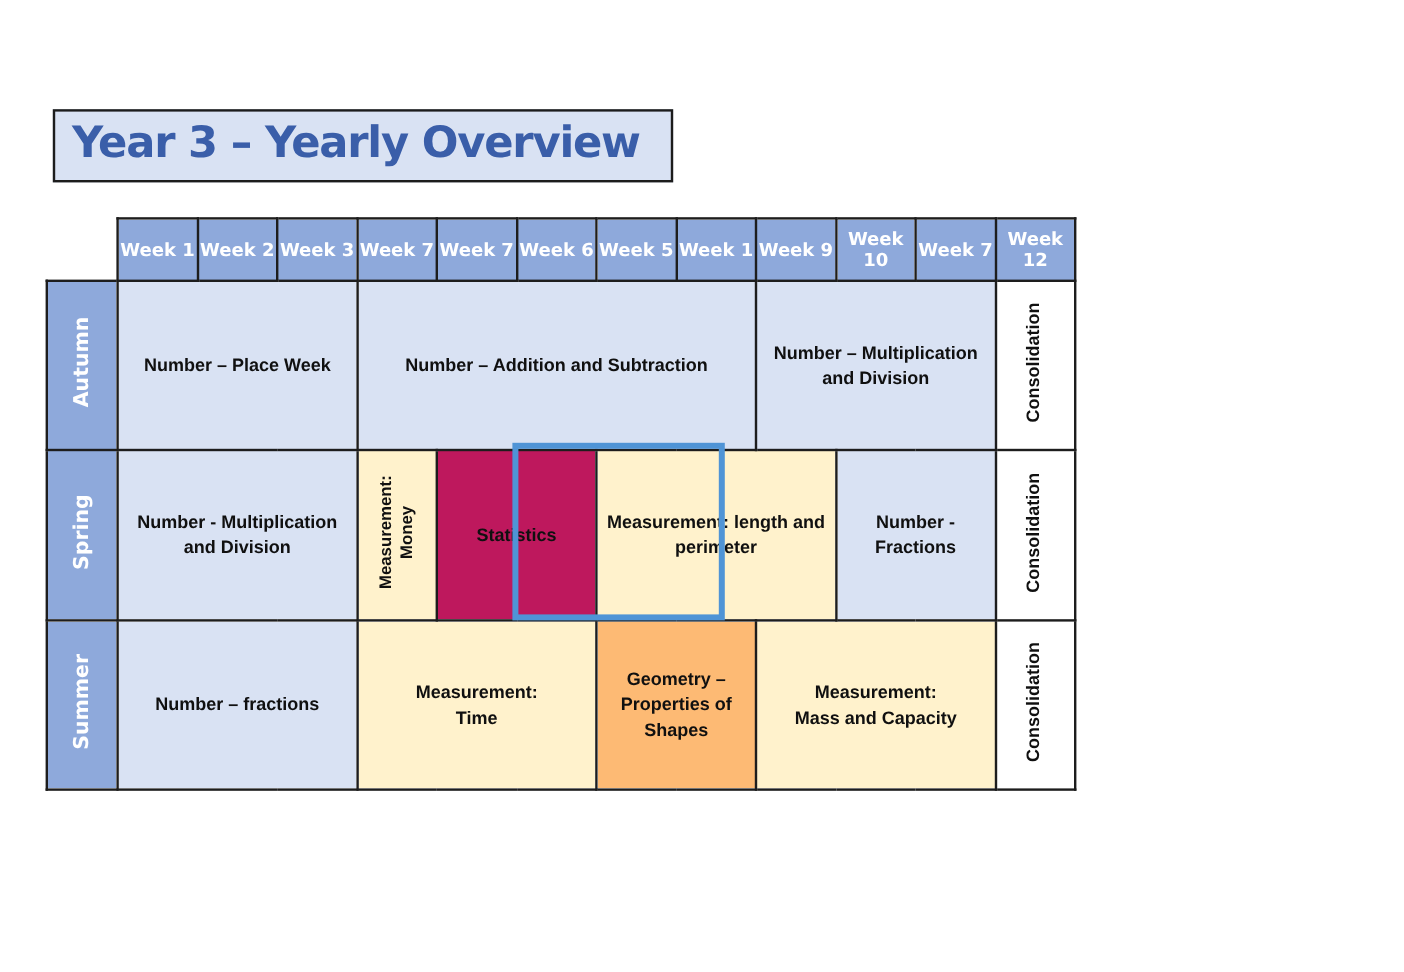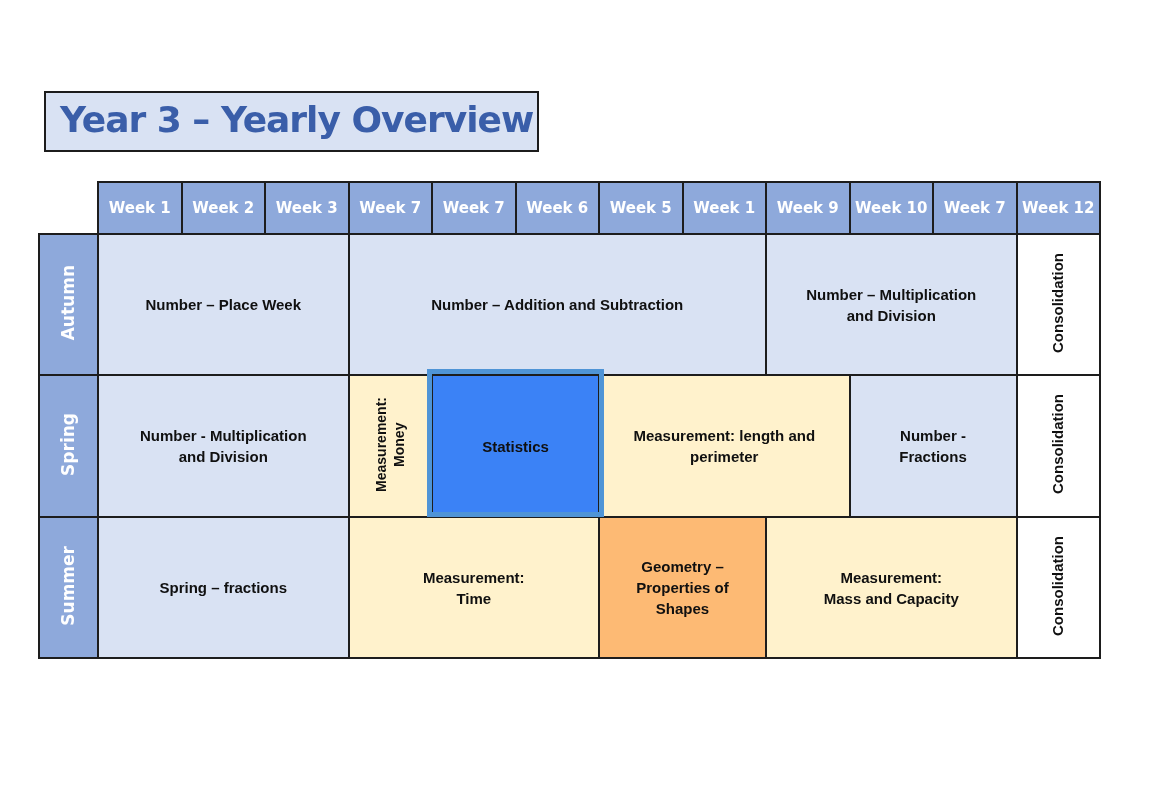--- a/index.html
+++ b/index.html
@@ -10,37 +10,37 @@
     overflow: hidden;
     font-family: "Liberation Sans", sans-serif;
   }
 
   
   .title-box {
     position: absolute;
     left: 44px; top: 91px;
     background: #D9E2F3;
     border: 2px solid #1c1c1c;
-    padding: 6px 4px 10px 14px;
+    padding: 6px 26px 10px 14px;
     display: inline-block;
   }
   .title-text {
     font-family: "DejaVu Sans", sans-serif;
     font-weight: bold;
     font-size: 36px;
     color: #3A5EA9;
     letter-spacing: -1px;
     white-space: nowrap;
   }
 
   
   table.overview {
     position: absolute;
     left: 38px; top: 181px;
-    width: 1063px;
+    width: 859px;
     border-collapse: collapse;
     table-layout: fixed;
   }
   .overview th, .overview td {
     border: 2px solid #1d1d1d;
     padding: 0;
     text-align: center;
     vertical-align: middle;
     overflow: hidden;
   }
@@ -77,21 +77,21 @@
     display: inline-block;
     writing-mode: vertical-rl;
     transform: rotate(180deg);
     line-height: 1.25;
   }
   .money-text { font-size: 14px; }
 
   .c-blue   { background: #D9E2F3; }
   .c-yellow { background: #FFF2CC; }
   .c-green  { background: #fdba74; }
-  .c-pink   { background: #3b82f6; }
+  .c-pink   { background: #be185d; }
   .c-white  { background: #ffffff; }
 
   
   .selection-rect {
     position: absolute;
     left: 427px; top: 369px;
     width: 177px; height: 148px;
     border: 5px solid #4F94D6;
     box-sizing: border-box;
     pointer-events: none;
@@ -172,21 +172,21 @@
     <td class="topic c-white">
       <span class="cell-text vert">Consolidation</span>
     </td>
   </tr>
 
   <tr class="body-row-2">
     <th class="season">
       <span class="season-text vert">Summer</span>
     </th>
     <td class="topic c-blue" colspan="3">
-      <span class="cell-text">Spring – fractions</span>
+      <span class="cell-text">Number – fractions</span>
     </td>
     <td class="topic c-yellow" colspan="3">
       <span class="cell-text">Measurement:
 Time</span>
     </td>
     <td class="topic c-green" colspan="2">
       <span class="cell-text">Geometry –
 Properties of
 Shapes</span>
     </td>

